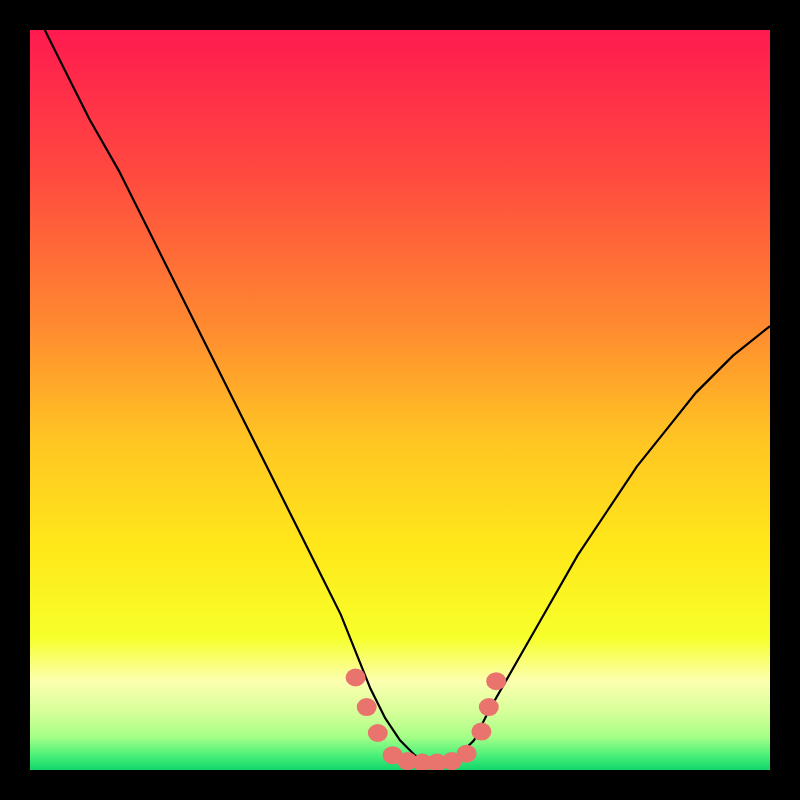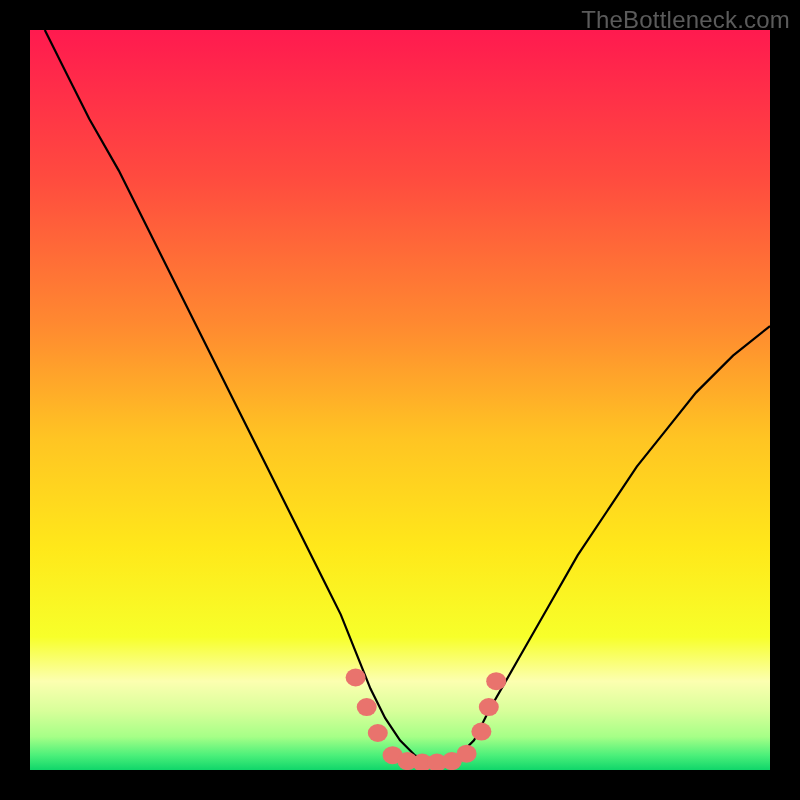--- a/index.html
+++ b/index.html
@@ -71,14 +71,13 @@
           <ellipse cx="392.20" cy="732.60" rx="10" ry="9" fill="#e9736d" stroke="#b94f4a" stroke-width="0"></ellipse>
           <ellipse cx="407.00" cy="732.60" rx="10" ry="9" fill="#e9736d" stroke="#b94f4a" stroke-width="0"></ellipse>
           <ellipse cx="421.80" cy="731.12" rx="10" ry="9" fill="#e9736d" stroke="#b94f4a" stroke-width="0"></ellipse>
           <ellipse cx="436.60" cy="723.72" rx="10" ry="9" fill="#e9736d" stroke="#b94f4a" stroke-width="0"></ellipse>
           <ellipse cx="451.40" cy="701.52" rx="10" ry="9" fill="#e9736d" stroke="#b94f4a" stroke-width="0"></ellipse>
           <ellipse cx="458.80" cy="677.10" rx="10" ry="9" fill="#e9736d" stroke="#b94f4a" stroke-width="0"></ellipse>
           <ellipse cx="466.20" cy="651.20" rx="10" ry="9" fill="#e9736d" stroke="#b94f4a" stroke-width="0"></ellipse>
         </g>
     </svg>
   </div>
-  <div class="watermark">TheBottleneck.com</div>
 </div>
 
 </body></html>

